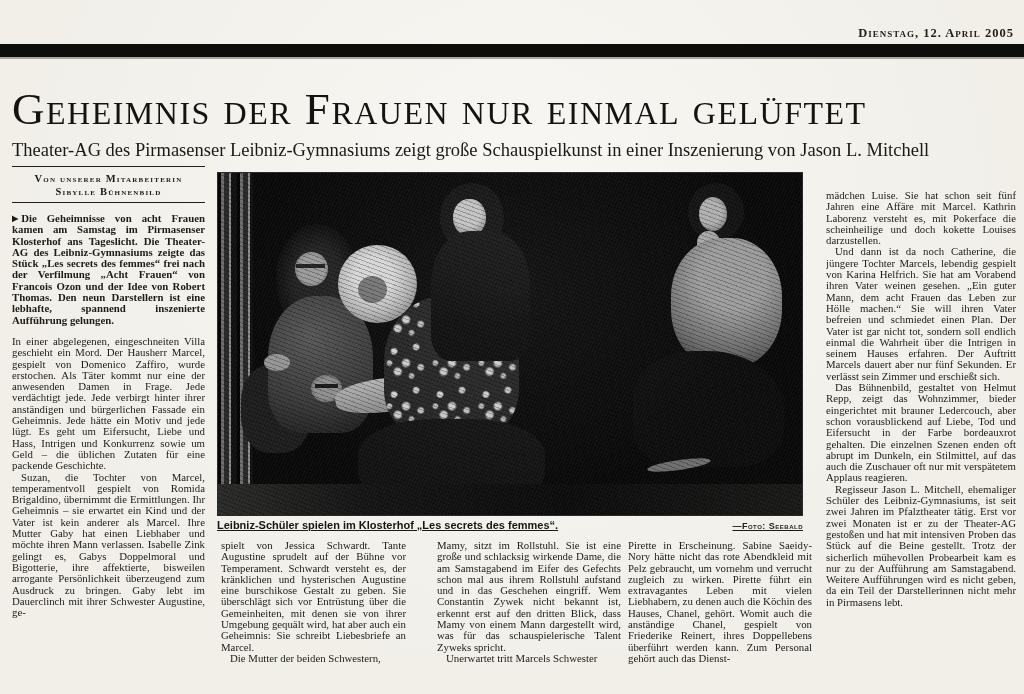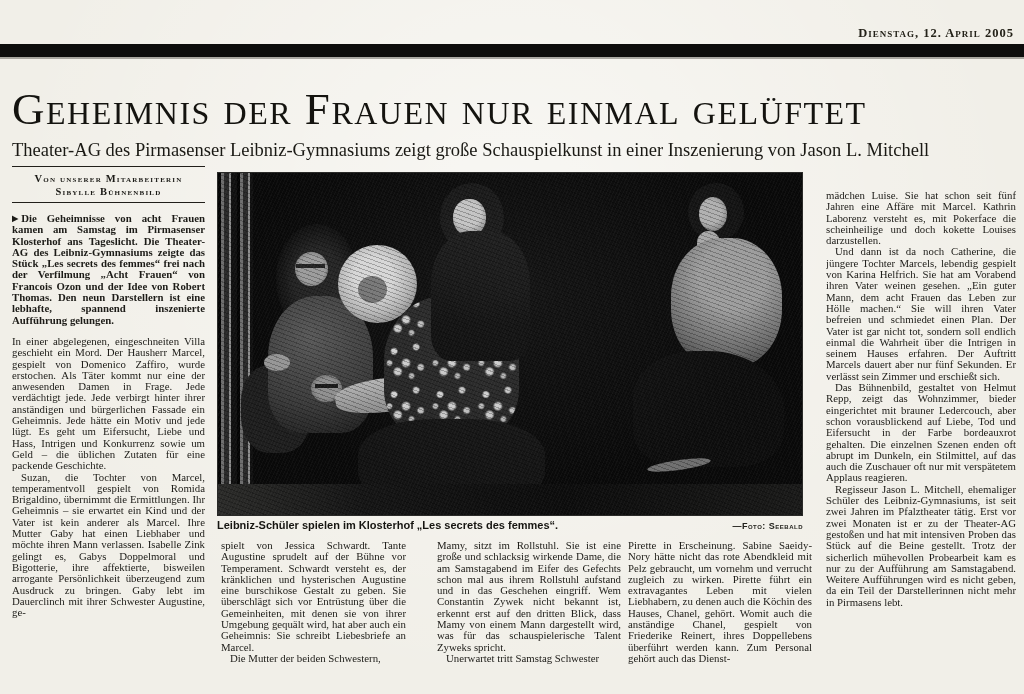--- a/index.html
+++ b/index.html
@@ -98,20 +98,21 @@
     background:linear-gradient(90deg,#2c2c2a,#161616 25%,#0d0d0d 60%,#1b1b1a);}
   .ph-grain{left:0;top:0;width:100%;height:100%;
     background:
       repeating-linear-gradient(115deg,rgba(255,255,255,.03) 0 1px,transparent 1px 3px),
       repeating-linear-gradient(20deg,rgba(0,0,0,.25) 0 1px,transparent 1px 4px),
       radial-gradient(ellipse at 50% 35%,rgba(255,255,255,.05),transparent 65%);}
   
   .caption-row{
     position:absolute;left:217px;top:519px;width:586px;display:flex;justify-content:space-between;align-items:baseline;
     font-family:"Liberation Sans", sans-serif;
+    text-decoration:underline;
   }
   .caption{font-size:11px;font-weight:700;color:#161511;}
   .credit{font-size:9px;font-weight:700;letter-spacing:.5px;font-variant:small-caps;color:#23221d;}
 </style>
 </head>
 <body>
 
 <div class="page">
 
   <div class="issue-date">Dienstag, 12. April 2005</div>
@@ -163,21 +164,21 @@
     <span class="credit">—Foto: Seebald</span>
   </div>
 
   <div class="col col2">
     <p>spielt von Jessica Schwardt. Tante Augustine sprudelt auf der Bühne vor Temperament. Schwardt versteht es, der kränklichen und hysterischen Augustine eine burschikose Gestalt zu geben. Sie überschlägt sich vor Entrüstung über die Gemeinheiten, mit denen sie von ihrer Umgebung gequält wird, hat aber auch ein Geheimnis: Sie schreibt Liebesbriefe an Marcel.</p>
     <p class="indent">Die Mutter der beiden Schwestern,</p>
   </div>
 
   <div class="col col3">
     <p>Mamy, sitzt im Rollstuhl. Sie ist eine große und schlacksig wirkende Dame, die am Samstagabend im Eifer des Gefechts schon mal aus ihrem Rollstuhl aufstand und in das Geschehen eingriff. Wem Constantin Zywek nicht bekannt ist, erkennt erst auf den dritten Blick, dass Mamy von einem Mann dargestellt wird, was für das schauspielerische Talent Zyweks spricht.</p>
-    <p class="indent">Unerwartet tritt Samstag Schwester</p>
+    <p class="indent">Unerwartet tritt Marcels Schwester</p>
   </div>
 
   <div class="col col4">
     <p>Pirette in Erscheinung. Sabine Saeidy-Nory hätte nicht das rote Abendkleid mit Pelz gebraucht, um vornehm und verrucht zugleich zu wirken. Pirette führt ein extravagantes Leben mit vielen Liebhabern, zu denen auch die Köchin des Hauses, Chanel, gehört. Womit auch die anständige Chanel, gespielt von Friederike Reinert, ihres Doppellebens überführt werden kann. Zum Personal gehört auch das Dienst-</p>
   </div>
 
   <div class="col col5">
     <p>mädchen Luise. Sie hat schon seit fünf Jahren eine Affäre mit Marcel. Kathrin Laborenz versteht es, mit Pokerface die scheinheilige und doch kokette Louises darzustellen.</p>
     <p class="indent">Und dann ist da noch Catherine, die jüngere Tochter Marcels, lebendig gespielt von Karina Helfrich. Sie hat am Vorabend ihren Vater weinen gesehen. „Ein guter Mann, dem acht Frauen das Leben zur Hölle machen.“ Sie will ihren Vater befreien und schmiedet einen Plan. Der Vater ist gar nicht tot, sondern soll endlich einmal die Wahrheit über die Intrigen in seinem Hauses erfahren. Der Auftritt Marcels dauert aber nur fünf Sekunden. Er verlässt sein Zimmer und erschießt sich.</p>
     <p class="indent">Das Bühnenbild, gestaltet von Helmut Repp, zeigt das Wohnzimmer, bieder eingerichtet mit brauner Ledercouch, aber schon vorausblickend auf Liebe, Tod und Eifersucht in der Farbe bordeauxrot gehalten. Die einzelnen Szenen enden oft abrupt im Dunkeln, ein Stilmittel, auf das auch die Zuschauer oft nur mit verspätetem Applaus reagieren.</p>

